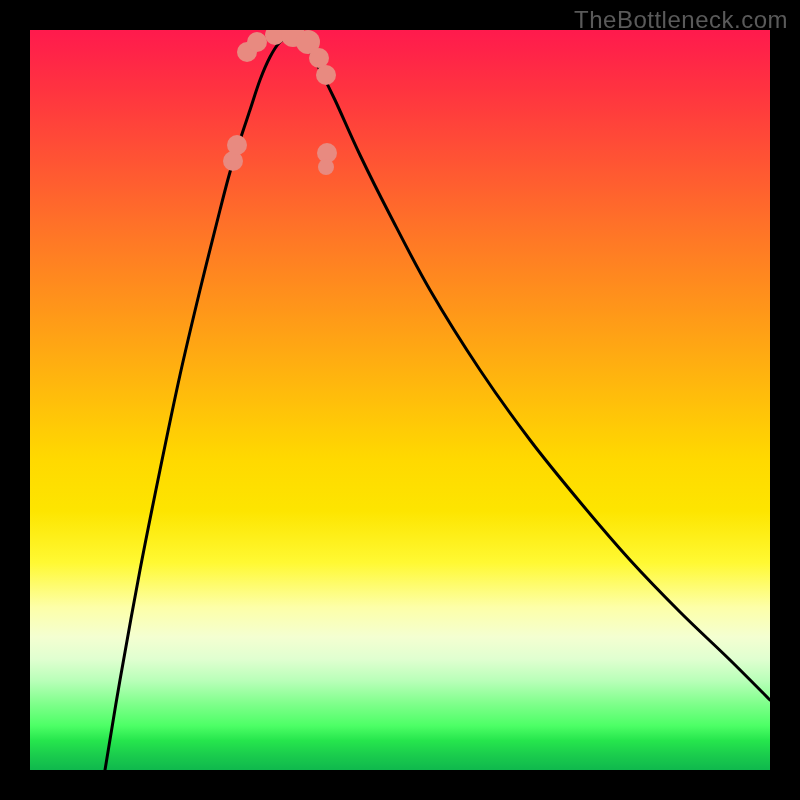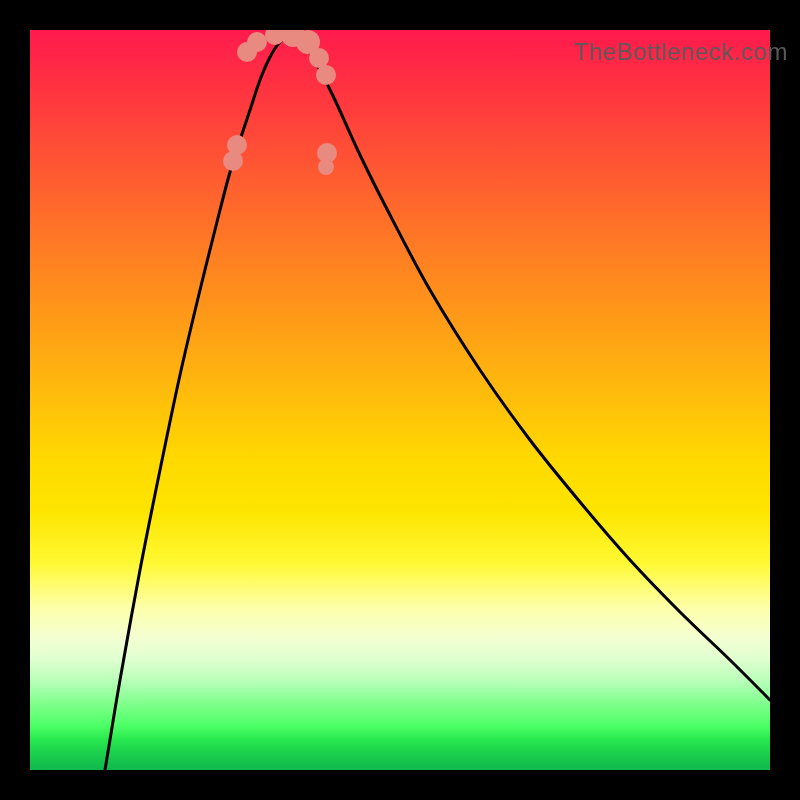--- a/index.html
+++ b/index.html
@@ -38,21 +38,20 @@
       #0fb84d 100%);
   }
   .watermark {
     position: absolute;
     top: 6px;
     right: 12px;
     color: #5a5a5a;
     font-size: 24px;
     letter-spacing: 0.5px;
     z-index: 5;
-    margin-top: 32px;
   }
   .curve-layer {
     position: absolute;
     left: 30px;
     top: 30px;
     width: 740px;
     height: 740px;
     pointer-events: none;
   }
 </style>

